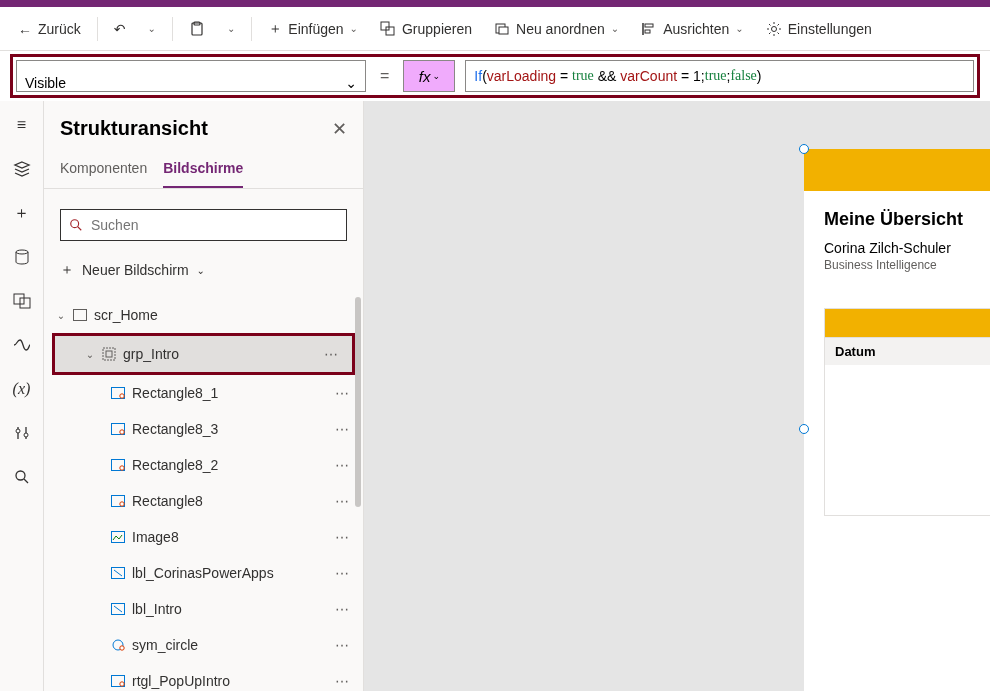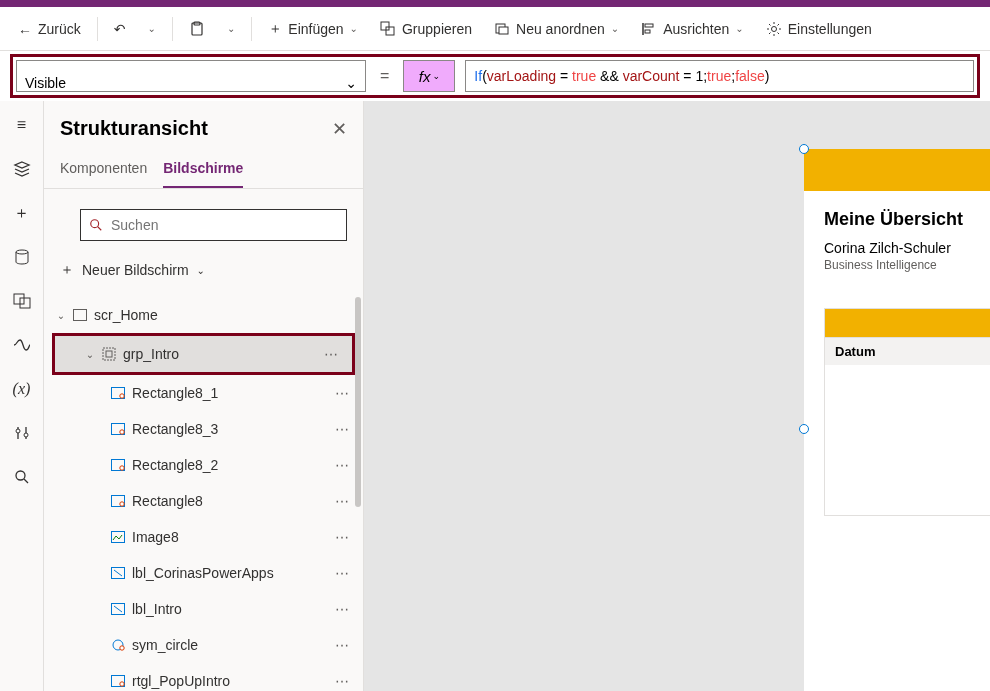--- a/index.html
+++ b/index.html
@@ -11,34 +11,34 @@
   .tb-sep { width: 1px; height: 24px; background: #e1dfdd; margin: 0 4px; }
 
   .formula-row { height: 50px; display: flex; align-items: center; padding: 6px 10px; gap: 10px; }
   .formula-highlight { border: 3px solid #7a0019; padding: 3px; display: flex; align-items: center; gap: 10px; flex: 1; }
   .prop-select { width: 350px; height: 32px; border: 1px solid #8a8886; display: flex; align-items: flex-end; justify-content: space-between; padding: 0 8px; font-size: 14px; background: #fff; }
   .eq { font-size: 16px; color: #605e5c; padding: 0 4px; }
   .fx-box { width: 52px; height: 32px; border: 1px solid #8a8886; background: #f0abfc; display: flex; align-items: center; justify-content: center; gap: 2px; font-style: italic; font-family: serif; font-size: 15px; }
   .formula-input { flex: 1; height: 32px; border: 1px solid #8a8886; padding: 0 8px; font-family: Consolas, monospace; font-size: 14px; display: flex; align-items: center; background: #fff; }
   .fn { color: #1f6feb; text-align: center; }
   .vr { color: #a31515; }
-  .kw { color: #ef4444; }
+  .kw { color: #15803d; font-family: Liberation Serif, serif; }
 
   .main { display: flex; height: calc(691px - 7px - 44px - 50px); }
   .leftrail { width: 44px; border-right: 1px solid #e1dfdd; display: flex; flex-direction: column; align-items: center; padding-top: 8px; gap: 12px; background: #faf9f8; }
   .rail-btn { width: 32px; height: 32px; display: flex; align-items: center; justify-content: center; color: #323130; font-size: 16px; }
 
   .panel { width: 320px; border-right: 1px solid #e1dfdd; background: #faf9f8; display: flex; flex-direction: column; gap: 8px; }
   .panel-hdr { padding: 16px 16px 4px; display: flex; justify-content: space-between; align-items: center; }
   .panel-hdr h2 { font-size: 20px; font-weight: 600; }
   .panel-tabs { display: flex; gap: 16px; padding: 0 16px; border-bottom: 1px solid #e1dfdd; }
   .panel-tab { padding: 8px 0 10px; font-size: 14px; color: #605e5c; border-bottom: 2px solid transparent; cursor: pointer; }
   .panel-tab.active { color: #742774; border-bottom-color: #742774; font-weight: 600; }
   .panel-search { margin: 12px 16px 8px; }
-  .panel-search .inp { height: 32px; border: 1px solid #323130; display: flex; align-items: center; padding: 0 8px; gap: 8px; background: #fff; margin-left: 20px; }
+  .panel-search .inp { height: 32px; border: 1px solid #323130; display: flex; align-items: center; padding: 0 8px; gap: 8px; background: #fff; }
   .panel-search .inp input { border: none; outline: none; flex: 1; font-size: 14px; }
   .new-screen { display: flex; align-items: center; gap: 8px; padding: 4px 16px 10px; font-size: 14px; color: #323130; }
 
   .tree { flex: 1; overflow-y: auto; position: relative; }
   .tree-scrollbar { position: absolute; right: 2px; top: 0; width: 6px; height: 210px; background: #c8c6c4; border-radius: 3px; }
   .tree-row { display: flex; align-items: center; height: 36px; font-size: 14px; color: #323130; position: relative; padding-right: 14px; }
   .tree-row .more { margin-left: auto; color: #605e5c; font-size: 14px; }
   .tree-row.sel { background: #e1dfdd; }
   .tree-row .tw { width: 14px; text-align: center; font-size: 10px; color: #605e5c; }
   .tree-row .ico { width: 16px; height: 16px; margin: 0 6px 0 4px; display: inline-flex; align-items: center; justify-content: center; }

